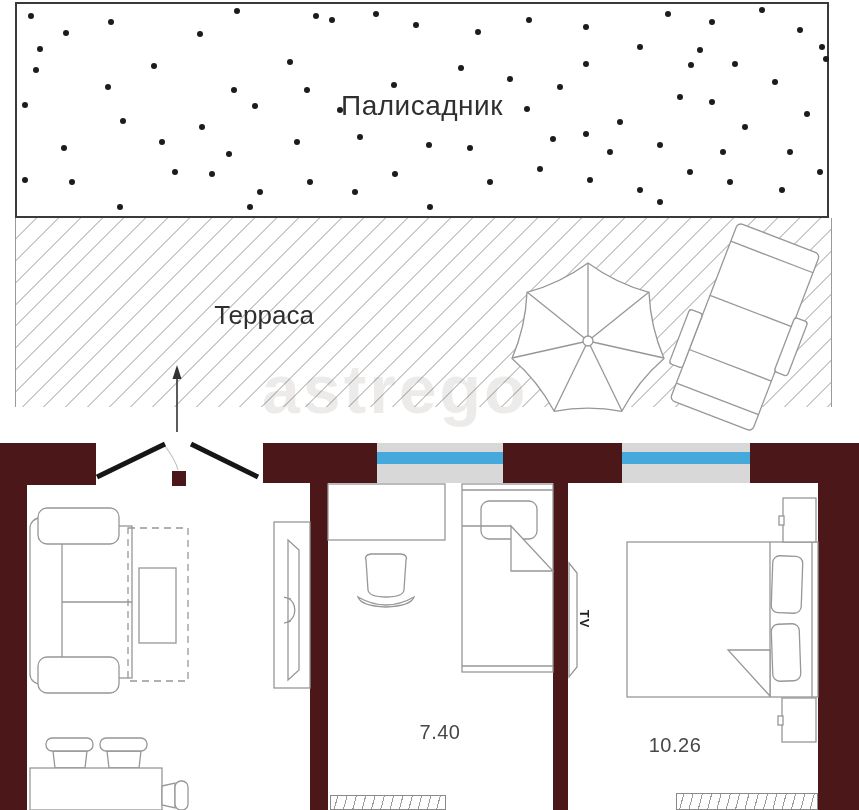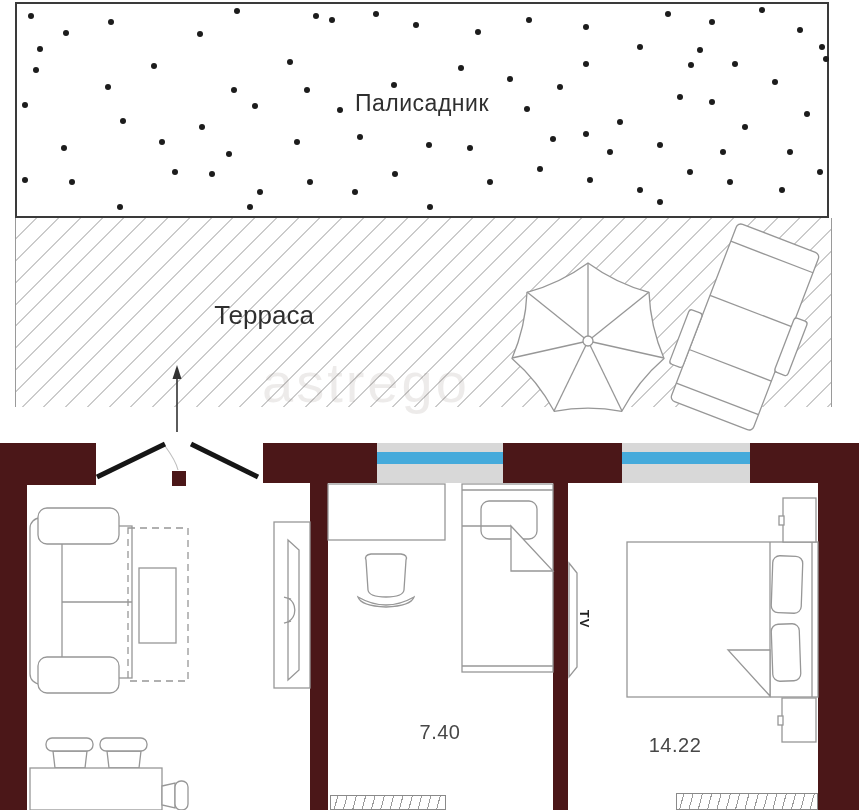--- a/index.html
+++ b/index.html
@@ -3,21 +3,21 @@
 <meta charset="utf-8">
 <style>
   html,body{margin:0;padding:0;background:#fff;}
   .plan{position:relative;width:859px;height:810px;background:#fff;overflow:hidden;
         font-family:"Liberation Sans",sans-serif;}
 
   
   .palisade{position:absolute;left:15px;top:2px;width:814px;height:216px;
             border:2px solid #3a3a3a;background:#fff;box-sizing:border-box;}
   .palisade-label{position:absolute;left:0;right:0;top:86px;text-align:center;
-                  font-size:23px;color:var(--text,#2f2f2f);letter-spacing:.5px;}
+                  font-size:28px;color:var(--text,#2f2f2f);letter-spacing:.5px;}
   .dots{position:absolute;inset:0;pointer-events:none;}
   .dot{position:absolute;width:6px;height:6px;border-radius:50%;
        background:var(--dot,#1c1c1c);transform:translate(-50%,-50%);}
 
   
   .terrace{position:absolute;left:15px;top:218px;width:817px;height:189px;box-sizing:border-box;
            background:repeating-linear-gradient(135deg,#ffffff 0 14px,var(--hatch_line,#cbcbcb) 14px 15.4px);
            border-left:1px solid #9a9a9a;border-right:1px solid #9a9a9a;}
   .terrace-label{position:absolute;left:148px;top:82px;width:200px;text-align:center;
                  color:var(--text,#2f2f2f);}
@@ -33,21 +33,21 @@
   
   .room-label{position:absolute;font-size:20px;color:#474747;letter-spacing:.5px;text-align:center;}
   #label-942{left:398px;top:721px;width:84px;}
   #label-1026{left:633px;top:734px;width:84px;}
   .tv-label{position:absolute;left:570px;top:611px;width:28px;height:16px;font-size:13px;
             font-weight:bold;color:#222;transform:rotate(90deg);text-align:center;letter-spacing:1px;}
 
   .radiator{position:absolute;border:1px solid #8a8a8a;box-sizing:border-box;background-color:#fff;
             background-image:repeating-linear-gradient(105deg,rgba(0,0,0,0) 0 6px,#9a9a9a 6px 7px,rgba(0,0,0,0) 7px 9px);}
 
-  .watermark{position:absolute;left:262px;top:350px;font-size:56px;font-weight:normal;
+  .watermark{position:absolute;left:262px;top:350px;font-size:68px;font-weight:bold;
              color:#6f6158;opacity:.12;letter-spacing:3px;pointer-events:none;z-index:9;}
 
   svg.art{position:absolute;left:0;top:0;z-index:5;}
   .shape{stroke:#979797;fill:#fff;stroke-width:1.3;}
   .ln{stroke:#979797;fill:none;stroke-width:1.3;}
   .dash{stroke:#979797;fill:none;stroke-width:1.3;stroke-dasharray:7 5;}
   .blk{stroke:#161616;stroke-width:5;}
   .thin{stroke:#bfbfbf;fill:none;stroke-width:1.1;}
   .arrow{stroke:#333;stroke-width:1.6;}
 </style>
@@ -270,17 +270,17 @@
     <g>
       <rect class="shape" x="782" y="698" width="34" height="44"></rect>
       <rect class="shape" x="778" y="716" width="5" height="9"></rect>
     </g>
   </svg>
 
   <div class="radiator" style="left:330px;top:795px;width:116px;height:15px"></div>
   <div class="radiator" style="left:676px;top:793px;width:142px;height:17px"></div>
 
   <div class="room-label" id="label-942">7.40</div>
-  <div class="room-label" id="label-1026">14.22</div>
+  <div class="room-label" id="label-1026">10.26</div>
   <div class="tv-label">TV</div>
 
   <div class="watermark">astrego</div>
 </div>
 
 </body></html>

